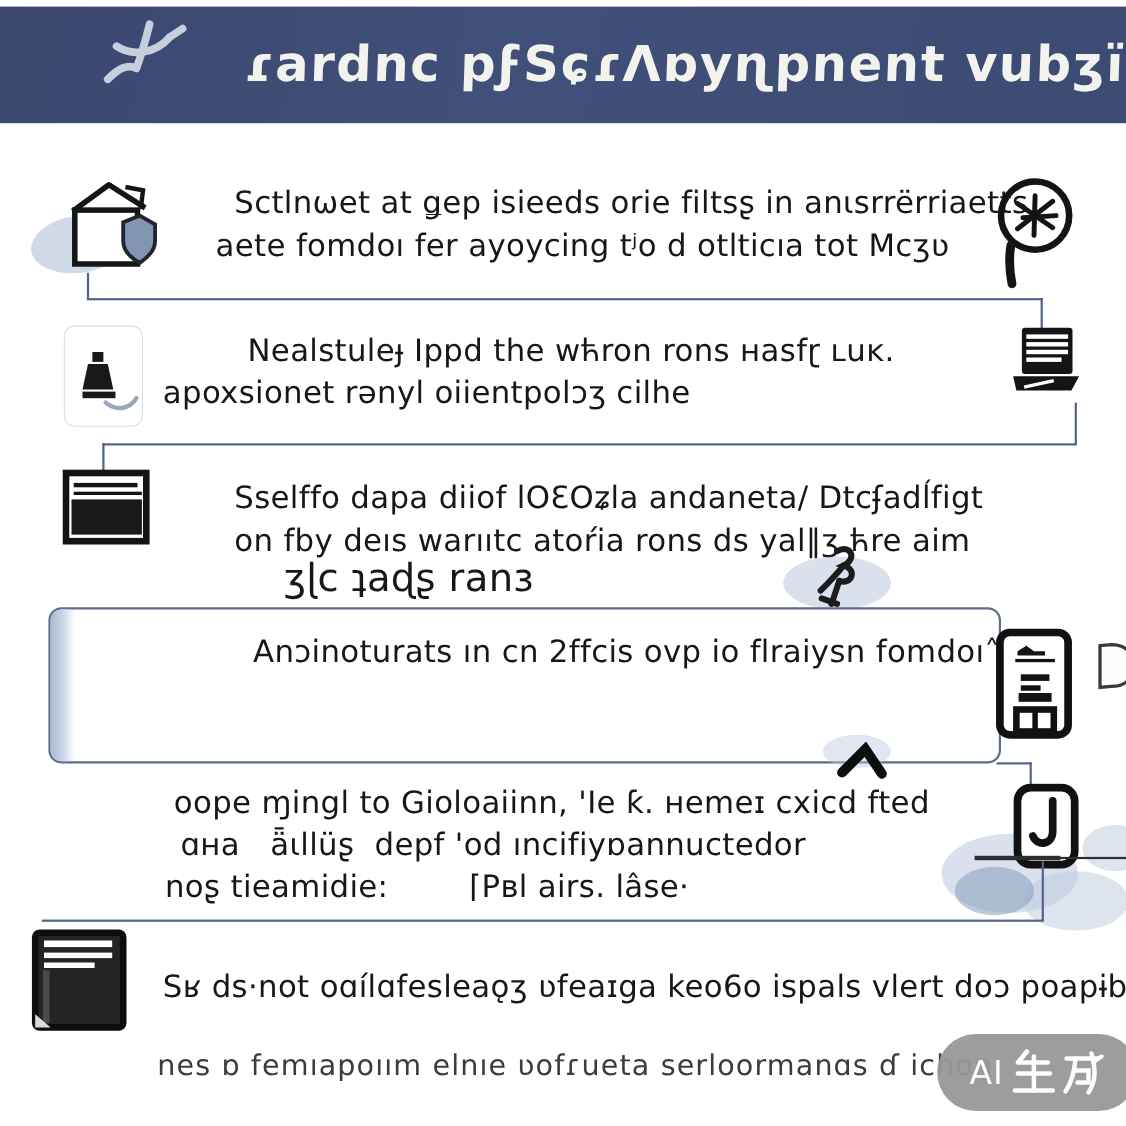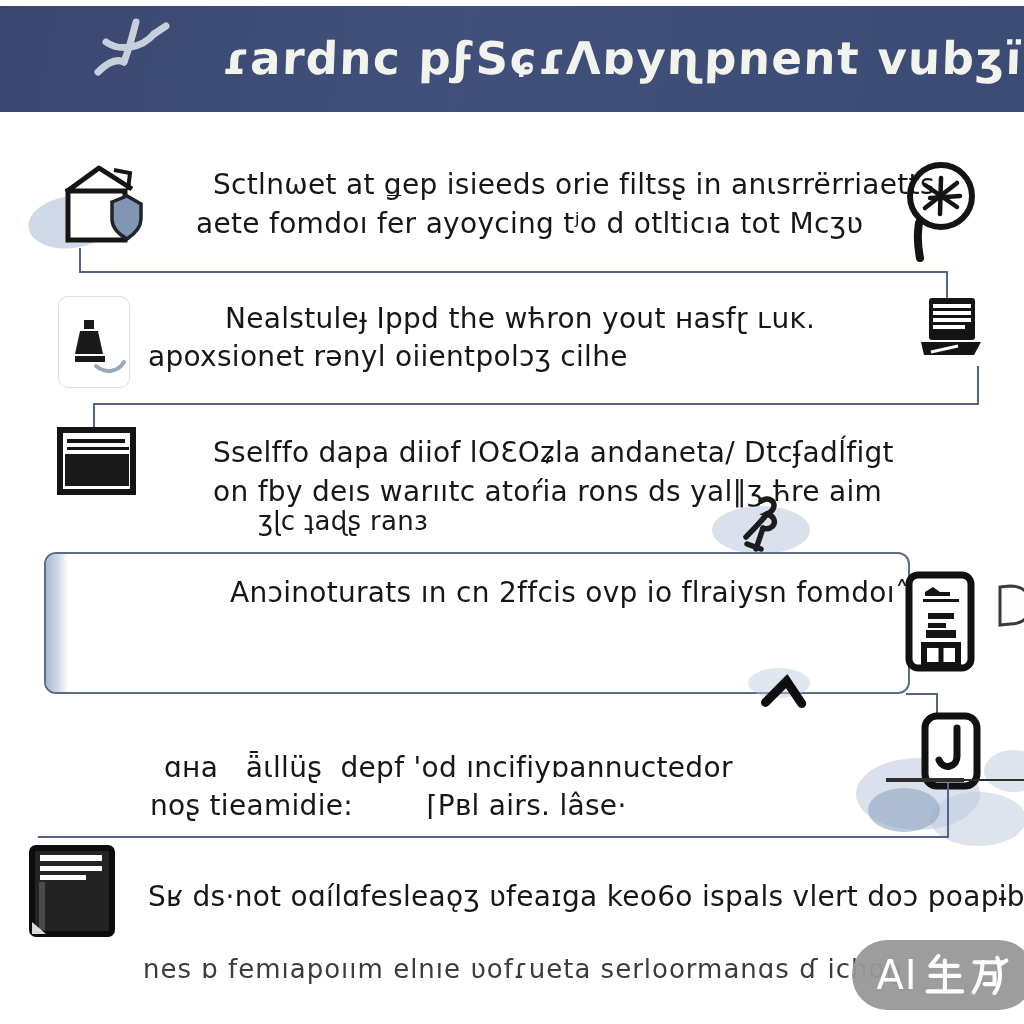--- a/index.html
+++ b/index.html
@@ -5,21 +5,21 @@
   html,body{margin:0;padding:0;background:#ffffff;}
   #canvas{position:relative;width:1024px;height:1024px;background:#ffffff;overflow:hidden;
           font-family:"DejaVu Sans",sans-serif;}
   
   #banner{position:absolute;left:0;top:6px;width:1024px;height:106px;
           background:linear-gradient(100deg,#3a4870 0%,#41507a 45%,#3c4b73 100%);}
   #title{position:absolute;left:222px;top:26px;font-size:45px;font-weight:bold;
          color:#f3f3ee;letter-spacing:1.5px;transform:skewX(-2deg);white-space:pre;}
   
   .txt{position:absolute;white-space:pre;font-size:28px;color:#171717;letter-spacing:.3px;}
-  .txt.small{font-size:26px;}
+  .txt.small{font-size:35px;}
   .txt.light{color:#3c3c3c;letter-spacing:1px;font-size:26px;}
   
   .hl{position:absolute;height:2px;background:#53638a;}
   .vl{position:absolute;width:2px;background:#53638a;}
   .dark{background:#2e2e2e;}
   
   .blob{position:absolute;border-radius:50%;background:#bcc9de;}
   
   #card4{position:absolute;left:44px;top:552px;width:866px;height:142px;
          border:2px solid #5d6c88;border-radius:12px;background:#fff;box-sizing:border-box;}
@@ -27,21 +27,21 @@
          border-radius:10px 0 0 10px;
          background:linear-gradient(90deg,#a9b9d2 0%,#cfd9e8 55%,rgba(255,255,255,0) 100%);}
   
   #bellbox{position:absolute;left:58px;top:296px;width:70px;height:90px;
            border:1.5px solid #dadee4;border-radius:10px;background:transparent;}
   .ic{position:absolute;}
   
   #wm{position:absolute;left:852px;top:940px;width:182px;height:70px;border-radius:36px;
       background:rgba(152,152,152,.95);display:flex;align-items:center;justify-content:center;
       gap:6px;color:#fdfdfd;}
-  #wm .ai{font-size:40px;letter-spacing:1px;}
+  #wm .ai{font-size:30px;letter-spacing:1px;}
 </style>
 </head>
 <body>
 
 <div id="canvas">
 
   <div id="banner">
     <svg class="ic" style="left:80px;top:10px" width="110" height="70" viewBox="0 0 110 70">
       <g fill="none" stroke="#c7cfdc" stroke-width="7" stroke-linecap="round">
         <path d="M56,6 C52,22 50,30 44,46"></path>
@@ -77,21 +77,21 @@
   <div class="hl" style="left:79px;top:271px;width:869px"></div>
   <div class="vl" style="left:946px;top:271px;height:28px"></div>
 
   <div id="bellbox"></div>
   <svg class="ic" style="left:66px;top:318px" width="70" height="68" viewBox="0 0 70 68">
     <rect x="18" y="2" width="10" height="9" fill="#191919"></rect>
     <path d="M14,13 h18 l5,23 h-28 z" fill="#191919"></path>
     <rect x="9" y="38" width="30" height="6" fill="#191919"></rect>
     <path d="M30,48 C40,56 52,54 58,44" fill="none" stroke="#9aa7ba" stroke-width="4" stroke-linecap="round"></path>
   </svg>
-  <div class="txt" style="left:225px;top:302px">Nealstuleɟ Ippd the wћron yout ʜasfɽ ʟuĸ.</div>
+  <div class="txt" style="left:225px;top:302px">Nealstuleɟ Ippd the wћron rons ʜasfɽ ʟuĸ.</div>
   <div class="txt" style="left:148px;top:340px">apoxsionet rənyl oiientpolɔʒ cilhe</div>
   <svg class="ic" style="left:918px;top:296px" width="66" height="66" viewBox="0 0 66 66">
     <rect x="11" y="2" width="46" height="42" rx="3" fill="#141414"></rect>
     <g fill="#ffffff">
       <rect x="15" y="8" width="38" height="4"></rect>
       <rect x="15" y="15" width="38" height="4"></rect>
       <rect x="15" y="22" width="38" height="4"></rect>
       <rect x="15" y="29" width="32" height="4"></rect>
     </g>
     <path d="M3,46 h60 l-7,13 h-50 z" fill="#141414"></path>
@@ -141,20 +141,21 @@
     <path d="M5,5 L15,4 C31,4 35,14 35,23 C35,32 31,42 15,42 L5,43 Z" fill="#fefefe" stroke="#3a3a3a" stroke-width="3"></path>
   </svg>
 
   <div class="hl" style="left:906px;top:693px;width:32px"></div>
   <div class="vl" style="left:936px;top:693px;height:24px"></div>
 
   <div class="blob" style="left:748px;top:668px;width:62px;height:30px;opacity:.45"></div>
   <svg class="ic" style="left:760px;top:674px;transform:rotate(8deg)" width="50" height="38" viewBox="0 0 50 38">
     <path d="M7,31 L25,7 L43,27" fill="none" stroke="#0e0e0e" stroke-width="9" stroke-linecap="round"></path>
   </svg>
+  <div class="txt" style="left:158px;top:713px">oope ɱingl to Gioloaiinn, 'Ie ƙ. ʜemeɪ cxicd fted</div>
   <div class="txt" style="left:164px;top:751px">ɑнa   ǟɩllüʂ  depf 'od ıncifiyɒannuctedor</div>
   <div class="txt" style="left:150px;top:789px">noʂ tieamidie:        ⌈Pʙl airs. lâse·</div>
   <div class="blob" style="left:856px;top:758px;width:124px;height:72px;opacity:.55"></div>
   <div class="blob" style="left:930px;top:792px;width:96px;height:54px;opacity:.5"></div>
   <div class="blob" style="left:868px;top:788px;width:72px;height:44px;background:#8ea5c2;opacity:.6"></div>
   <div class="blob" style="left:984px;top:750px;width:60px;height:42px;opacity:.5"></div>
   <svg class="ic" style="left:912px;top:712px" width="80" height="78" viewBox="0 0 80 78">
     <rect x="13" y="4" width="52" height="70" rx="12" fill="#ffffff" stroke="#111111" stroke-width="7"></rect>
     <path d="M45,16 L45,44 C45,56 31,58 27,48" fill="none" stroke="#111111" stroke-width="7" stroke-linecap="round"></path>
   </svg>

